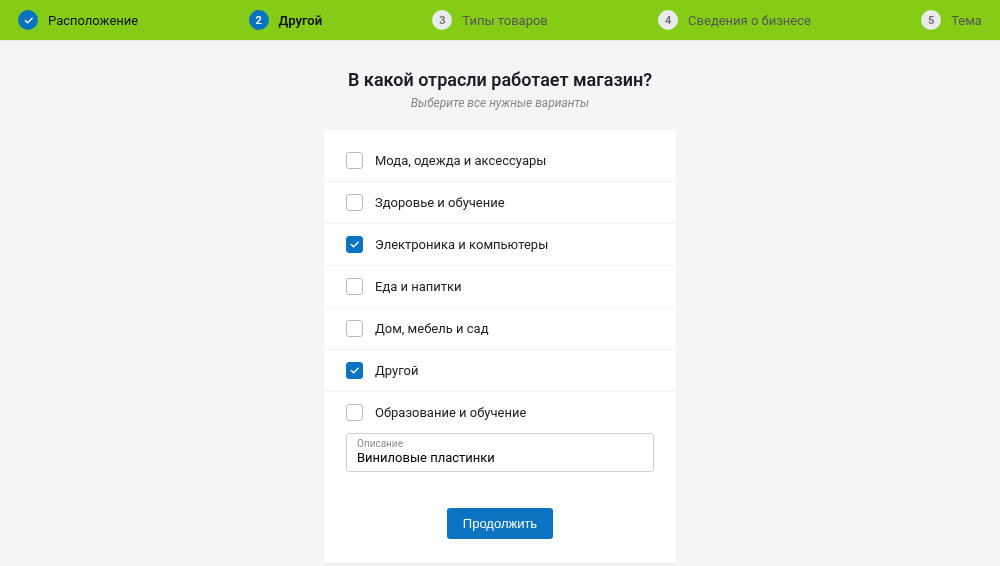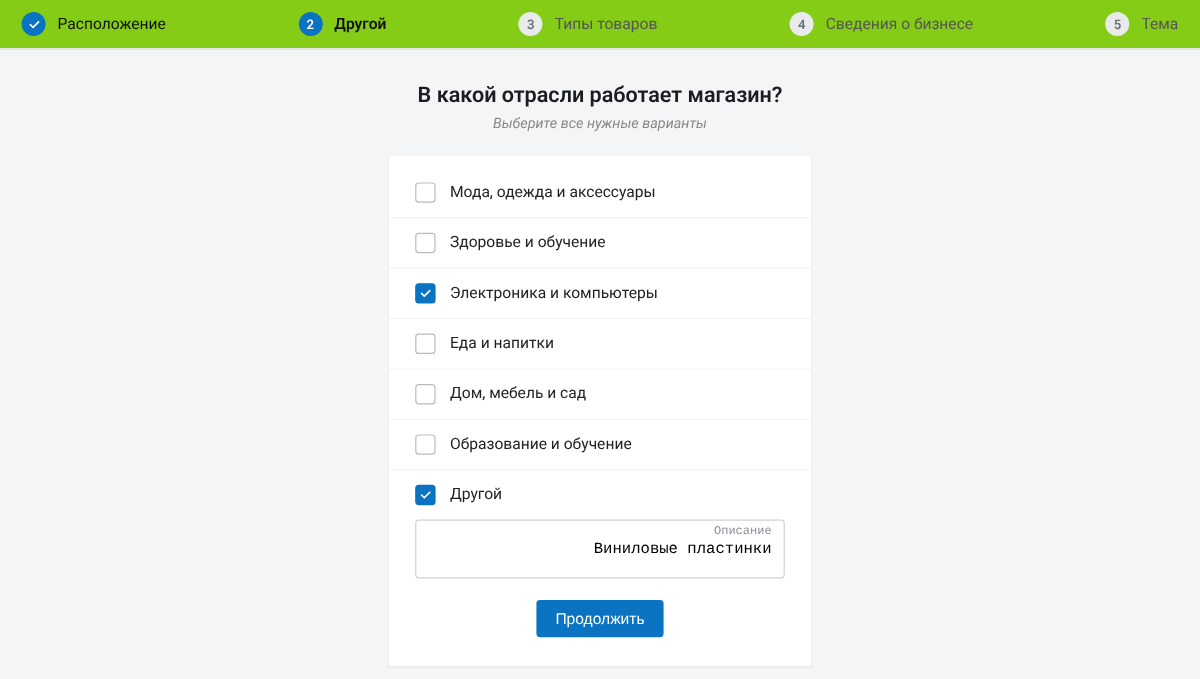--- a/index.html
+++ b/index.html
@@ -92,35 +92,34 @@
   }
   .cb.checked svg { display:block; }
   .cb svg { display:none; }
 
   .desc-wrap {
     padding: 0 22px 6px;
   }
   .desc-field {
     border: 1px solid #cfd3d8;
     border-radius: 3px;
-    padding: 4px 10px 16px;
-    text-align: right;
-    font-family: Liberation Mono, monospace;
+    padding: 4px 10px 6px;
+    text-align: left;
   }
   .desc-field .floating {
     font-size: 10px;
     color: #8a8f96;
   }
   .desc-field .value {
     font-size: 13px;
     color: #000000;
     margin-top: 1px;
   }
 
-  .btn-row { margin-top: 12px; text-align:center;}
+  .btn-row { margin-top: 30px; text-align:center;}
   .btn {
     background: #0a74c2;
     color: #fff;
     border: none;
     border-radius: 3px;
     font-size: 13px;
     padding: 8px 16px;
     cursor: pointer;
   }
 </style>
@@ -178,31 +177,31 @@
         </div>
         <div class="option">
           <div class="cb"></div>
           <span>Еда и напитки</span>
         </div>
         <div class="option">
           <div class="cb"></div>
           <span>Дом, мебель и сад</span>
         </div>
         <div class="option">
-          <div class="cb"></div>
-          <span>Образование и обучение</span>
-        </div>
-        <div class="option">
           <div class="cb checked">
             <svg width="11" height="11" viewBox="0 0 24 24" fill="none">
               <path d="M5 12l5 5L20 7" stroke="#fff" stroke-width="3" stroke-linecap="round" stroke-linejoin="round"></path>
             </svg>
           </div>
           <span>Другой</span>
         </div>
+        <div class="option">
+          <div class="cb"></div>
+          <span>Образование и обучение</span>
+        </div>
       </div>
 
     <div class="desc-wrap">
       <div class="desc-field">
         <div class="floating">Описание</div>
         <div class="value">Виниловые пластинки</div>
       </div>
     </div>
 
     <div class="btn-row">

